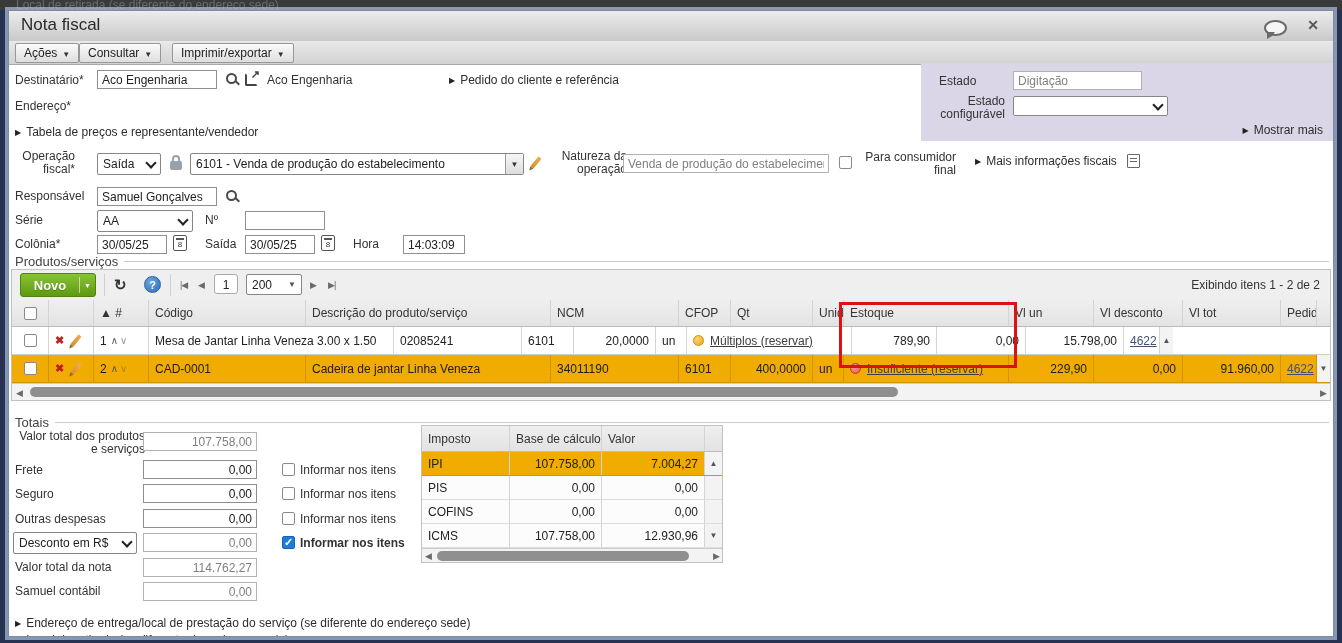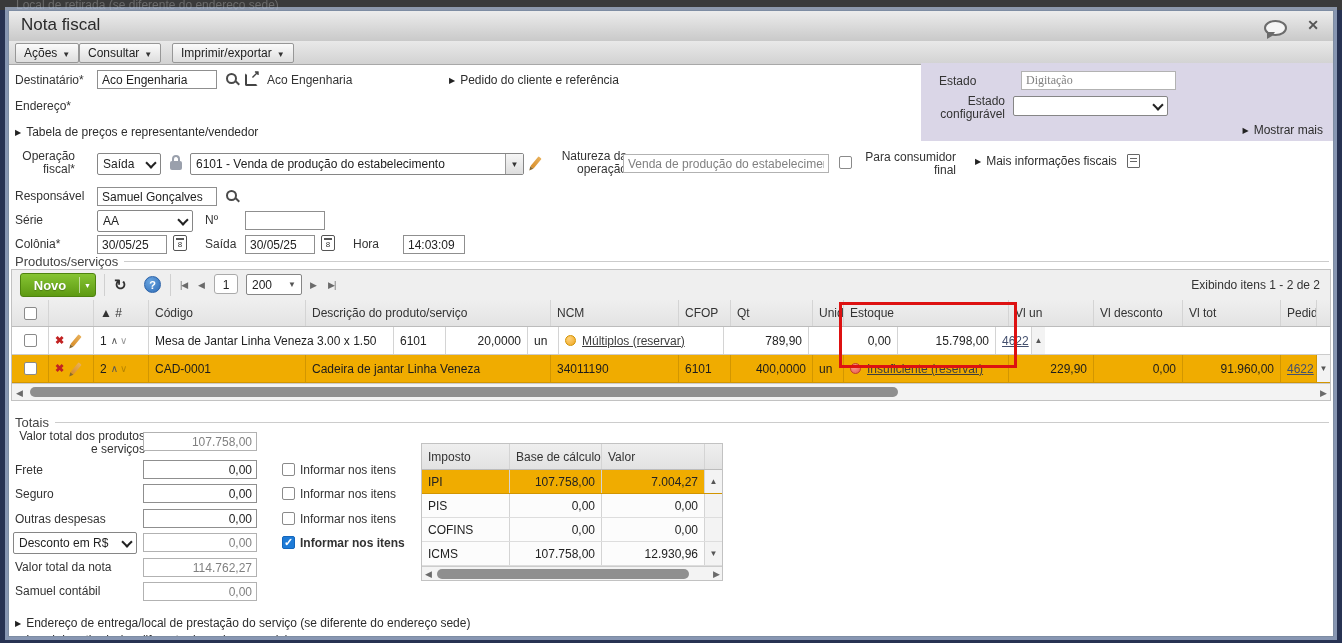--- a/index.html
+++ b/index.html
@@ -76,21 +76,21 @@
   .dot.rd{background:radial-gradient(circle at 35% 30%,#ff9d8f,#e4574a);border:1px solid #c23b2e;}
   .estlink{text-decoration:underline;color:#3d3d3d;}
   .xdel{color:#c22222;font-size:11px;font-weight:bold;}
   .sortup{color:#555;font-size:10px;margin-left:4px;}
   .sortdn{color:#999;font-size:10px;margin-left:2px;}
   .scar{font-size:8px;color:#555;}
   .hscroll{position:absolute;left:0;bottom:0;width:1318px;height:17px;background:#f3f3f3;border-top:1px solid #ccc;box-sizing:border-box;}
   .hthumb{position:absolute;top:3px;height:10px;background:#8f8f8f;border-radius:5px;}
   .redbox{position:absolute;left:830px;top:291px;width:172px;height:60px;border:3px solid #DD1111;z-index:50;}
   
-  .taxpanel{position:absolute;left:412px;top:414px;width:302px;height:138px;background:#efefef;border:1px solid #c2c2c2;box-sizing:border-box;margin-top:18px;}
+  .taxpanel{position:absolute;left:412px;top:414px;width:302px;height:138px;background:#efefef;border:1px solid #c2c2c2;box-sizing:border-box;}
   .taxhead,.taxrow{display:flex;width:300px;box-sizing:border-box;}
   .taxhead{height:26px;background:linear-gradient(#efefef,#e2e2e2);border-bottom:1px solid #bcbcbc;}
   .taxrow{height:24px;background:#fcfcfc;border-bottom:1px solid #ddd;}
   .taxrow.hl{background:#F0AC00;border-bottom:1px solid #d29500;}
 </style>
 </head>
 <body>
 
 <div class="screen">
 
@@ -114,21 +114,21 @@
 
     <span class="abs lbl" style="left:6px;top:63px">Destinatário*</span>
     <input class="inp" style="left: 88px; top: 59px; width: 120px;" value="Aco Engenharia">
     <span class="mag" style="left:216px;top:61px"></span>
     <span class="ext" style="left:236px;top:61px"></span>
     <span class="abs lbl" style="left:258px;top:63px;font-size:12px">Aco Engenharia</span>
     <span class="expander" style="left:440px;top:62px"><span class="tri">▶</span><span>Pedido do cliente e referência</span></span>
 
     <div class="estadopanel">
       <span class="abs lbl" style="left:18px;top:12px">Estado</span>
-      <input class="inp ro" style="left: 100px; top: 8px; width: 155px; font-family: Liberation Serif, serif;" readonly="" value="Digitação">
+      <input class="inp ro" style="left: 92px; top: 8px; width: 129px;" readonly="" value="Digitação">
       <span class="abs lbl" style="left:18px;top:32px;width:66px">Estado configurável</span>
       <div class="sel" style="left:92px;top:33px;width:155px;height:20px">
           <span></span>
           <span class="chev"></span>
         </div>
       <span class="expander" style="right:10px;top:60px;left:auto"><span class="tri">▶</span><span>Mostrar mais</span></span>
     </div>
 
     <span class="abs lbl" style="left:6px;top:89px">Endereço*</span>
 
@@ -227,20 +227,21 @@
         <div class="c" style="width:45px">
             <span class="xdel">✖</span>
             <span class="pencil" style="position:relative;margin-left:10px"></span>
           </div>
         <div class="c" style="width:55px">
             <span>1</span>
             <span class="sortup">∧</span>
             <span class="sortdn">∨</span>
           </div>
         <div class="c" style="width:245px">Mesa de Jantar Linha Veneza 3.00 x 1.50</div>
+        <div class="c" style="width:128px">02085241</div>
         <div class="c" style="width:52px">6101</div>
         <div class="c r" style="width:82px">20,0000</div>
         <div class="c" style="width:31px">un</div>
         <div class="c" style="width:165px">
             <span class="dot or"></span>
             <span class="estlink">Múltiplos (reservar)</span>
           </div>
         <div class="c r" style="width:85px">789,90</div>
         <div class="c r" style="width:89px">0,00</div>
         <div class="c r" style="width:98px">15.798,00</div>

